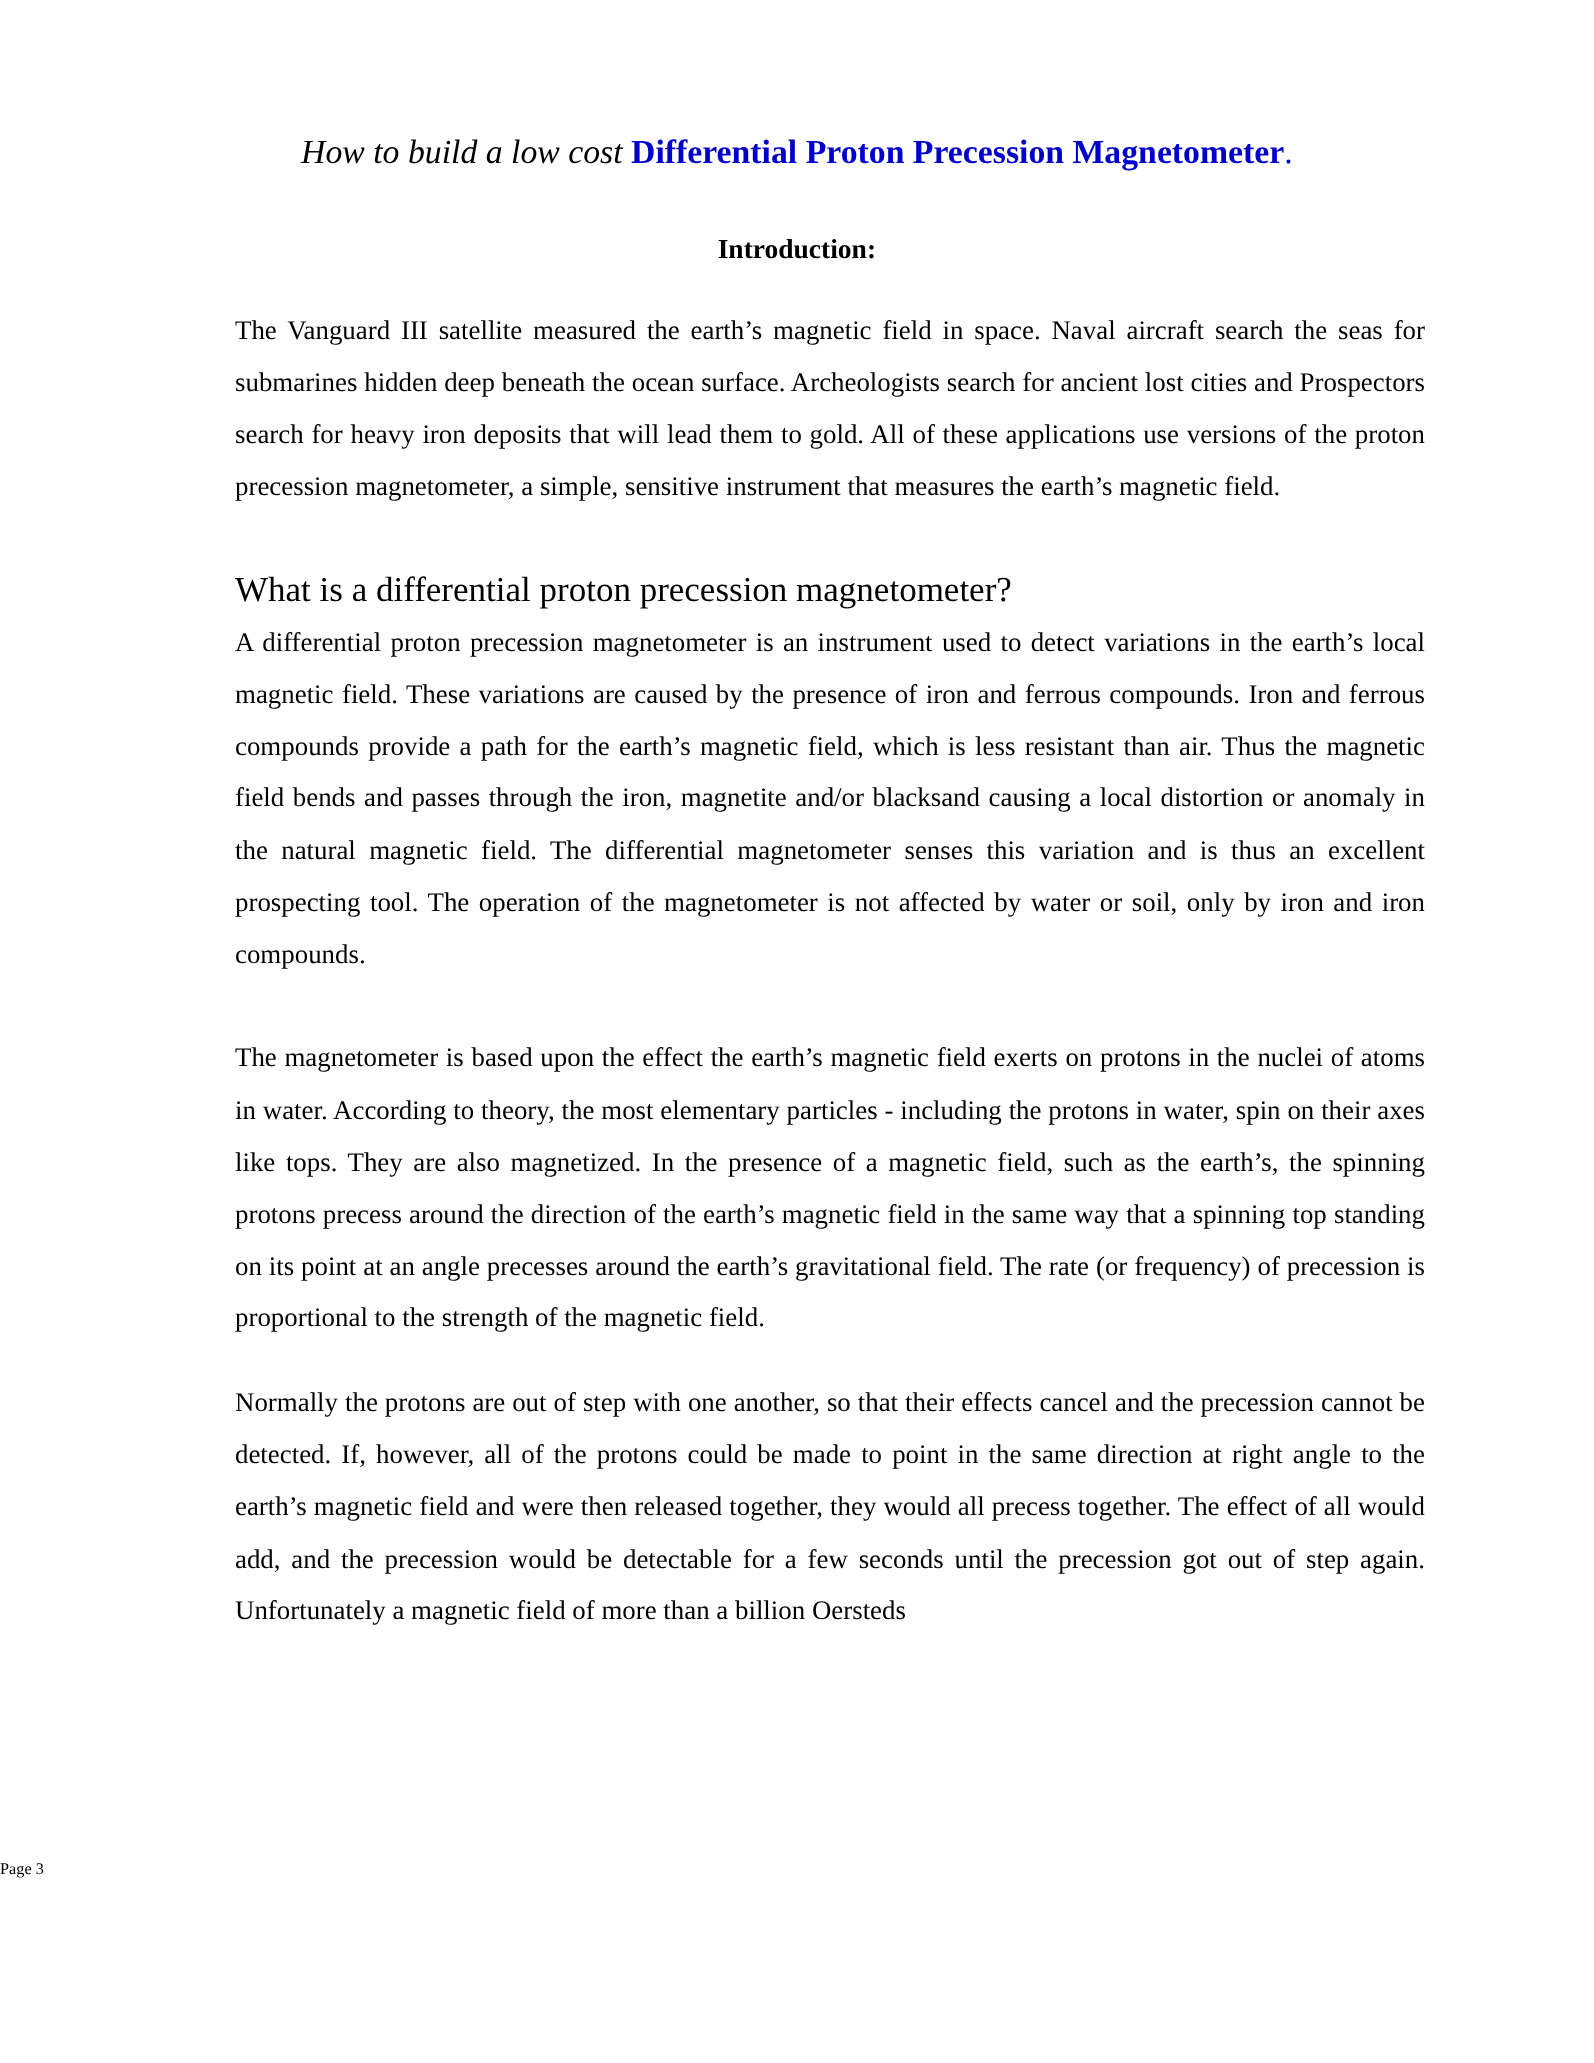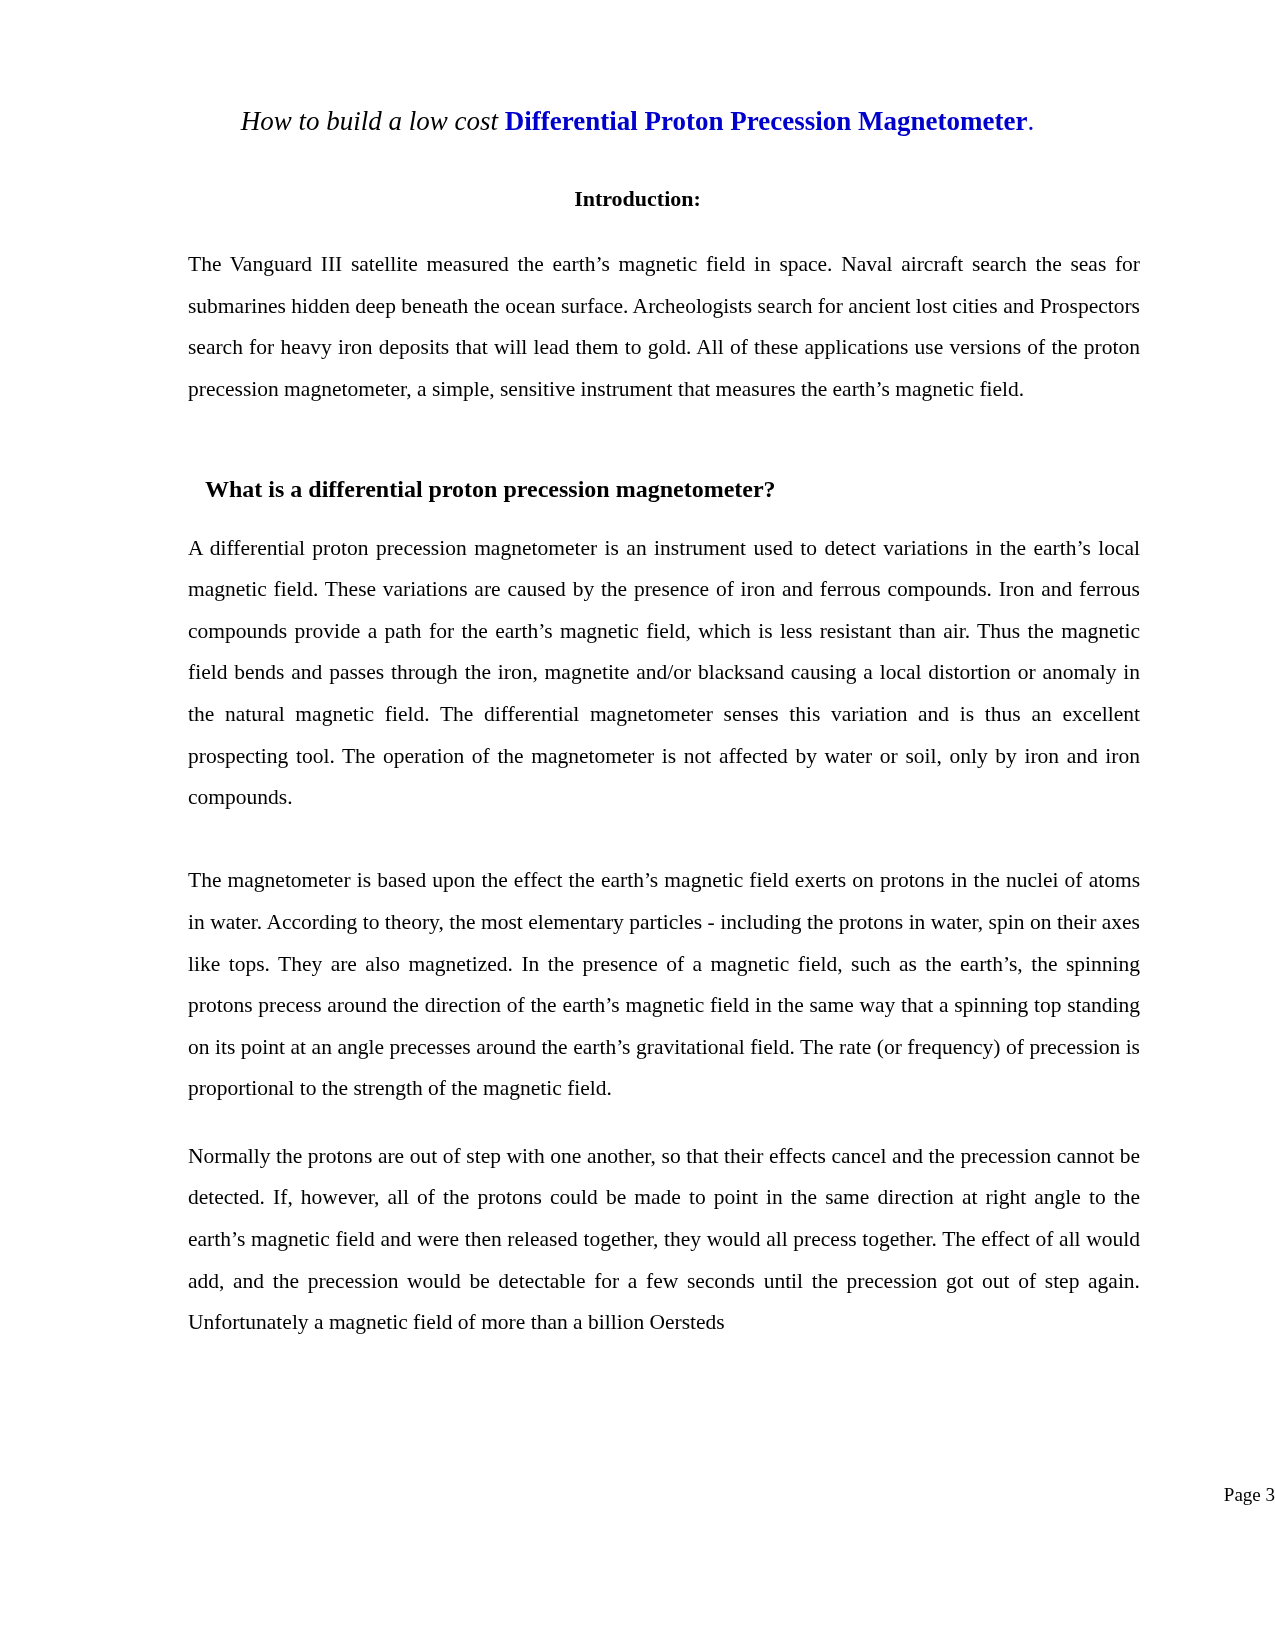--- a/index.html
+++ b/index.html
@@ -6,25 +6,25 @@
   body { width: 1275px; height: 1650px; position: relative; overflow: hidden;
          font-family: "Liberation Serif", "DejaVu Serif", serif; color: #000; }
   .title { position: absolute; top: 62px; left: 0; width: 1275px; text-align: center;
            font-size: 27px; line-height: 36px; white-space: nowrap; margin-top: 41px; }
   .title .lead { font-style: italic; }
   .title .accent { font-weight: bold; }
   .intro-heading { position: absolute; top: 184px; left: 0; width: 1275px; text-align: center;
                    font-weight: bold; font-size: 22px; line-height: 30px; }
   .col { position: absolute; left: 188px; width: 952px; font-size: 21.5px; line-height: 41.6px; }
   .col p { margin: 0; text-align: justify; text-align-last: left; }
-  .col h2 { margin: 17px; font-size: 24px; font-weight: bold; line-height: 41.6px; }
+  .col h2 { margin: 0; font-size: 28px; font-weight: normal; line-height: 41.6px; }
   .gap { height: 41.6px; }
   .gap-sm { height: 26px; }
-  .page-num { position: absolute; top: 1483px; left: 0; width: 1275px; text-align: right;
-              font-size: 19px; line-height: 24px; }
+  .page-num { position: absolute; top: 1483px; left: 0; width: 1275px; text-align: left;
+              font-size: 13px; line-height: 24px; }
 </style>
 </head>
 <body>
 
 <div class="title">
   <span class="lead">How to build a low cost </span><span class="accent" style="color:#0000cc">Differential Proton Precession Magnetometer</span><span class="tail" style="color:#0000cc">.</span>
 </div>
 
 <div class="intro-heading">Introduction:</div>
 

